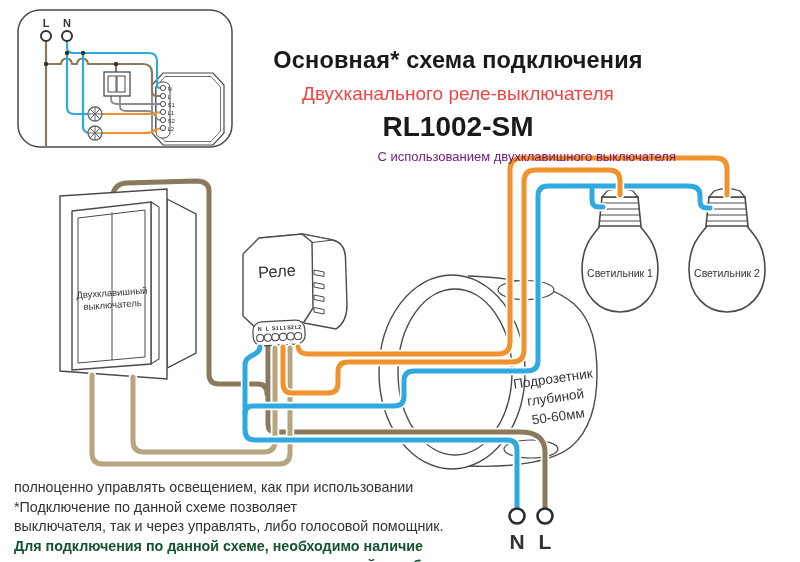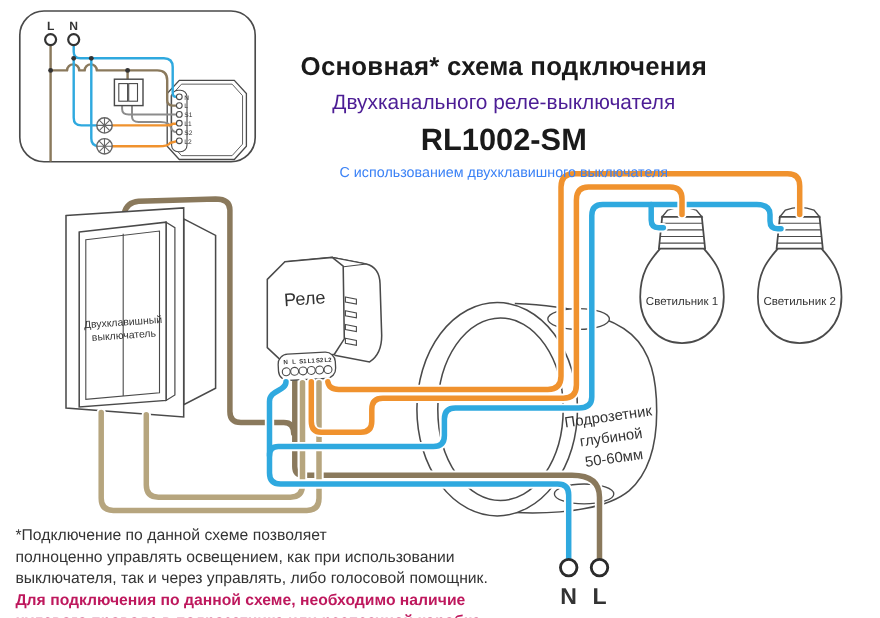--- a/index.html
+++ b/index.html
@@ -1,25 +1,25 @@
 <!DOCTYPE html>
 <html><head>
 <meta charset="utf-8">
 <style>
   html,body{margin:0;padding:0;background:#fff;}
   .stage{position:relative;width:800px;height:562px;background:#ffffff;overflow:hidden;
          font-family:"Liberation Sans", sans-serif;}
   .stage svg{position:absolute;left:0;top:0;}
   .title-block{position:absolute;left:240px;top:22px;width:436px;text-align:center;color:#1a1a1a;margin-top:25px;}
   .title-main{font-size:23.5px;font-weight:bold;letter-spacing:.2px;}
-  .title-sub{font-size:19px;color:#4c1d95;margin-top:9px;}
+  .title-sub{font-size:19px;color:#ef4444;margin-top:9px;}
   .title-model{font-size:28px;font-weight:bold;margin-top:6px;}
-  .title-note{font-size:13px;color:#3b82f6;margin-top:6px;}
+  .title-note{font-size:13px;color:#701a75;margin-top:6px;text-align:right;}
   .footnote{position:absolute;left:14px;top:478px;width:480px;font-size:14.3px;line-height:19.5px;color:#333;}
-  .footnote .bold{font-weight:bold;color:#be185d;}
+  .footnote .bold{font-weight:bold;color:#14532d;}
   text{font-family:"Liberation Sans", sans-serif;fill:#333;}
 </style>
 </head>
 <body>
 
 <div class="stage">
 
 <svg width="800" height="562" viewBox="0 0 800 562">
 
   <g>
@@ -235,20 +235,20 @@
 </svg>
 
   <div class="title-block">
     <div class="title-main">Основная* схема подключения</div>
     <div class="title-sub">Двухканального реле-выключателя</div>
     <div class="title-model">RL1002-SM</div>
     <div class="title-note">С использованием двухклавишного выключателя</div>
   </div>
 
   <div class="footnote">
+    <div>полноценно управлять освещением, как при использовании</div>
     <div>*Подключение по данной схеме позволяет</div>
-    <div>полноценно управлять освещением, как при использовании</div>
     <div>выключателя, так и через управлять, либо голосовой помощник.</div>
     <div class="bold">Для подключения по данной схеме, необходимо наличие</div>
     <div class="bold">нулевого провода в подрозетнике или распаечной коробке.</div>
   </div>
 
 </div>
 
 </body></html>

